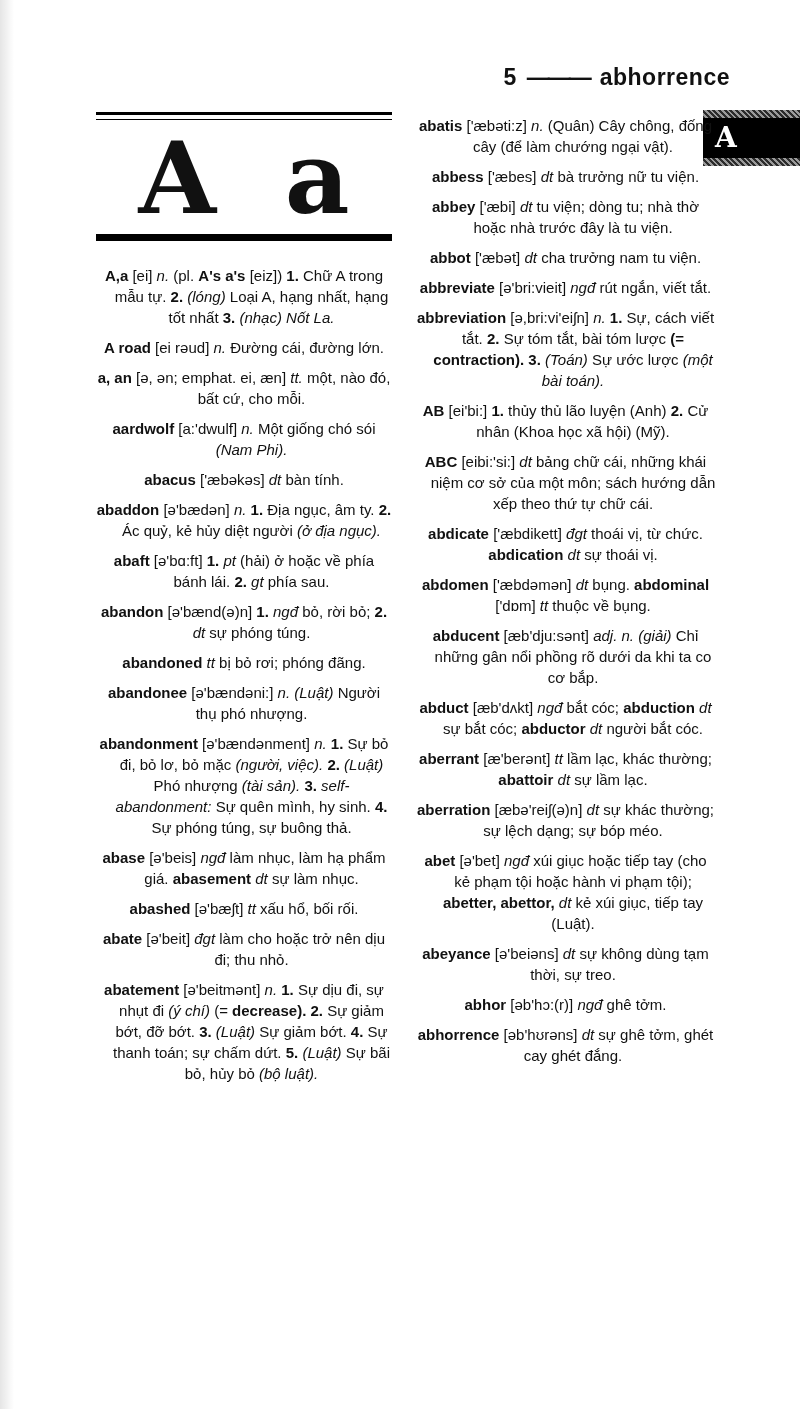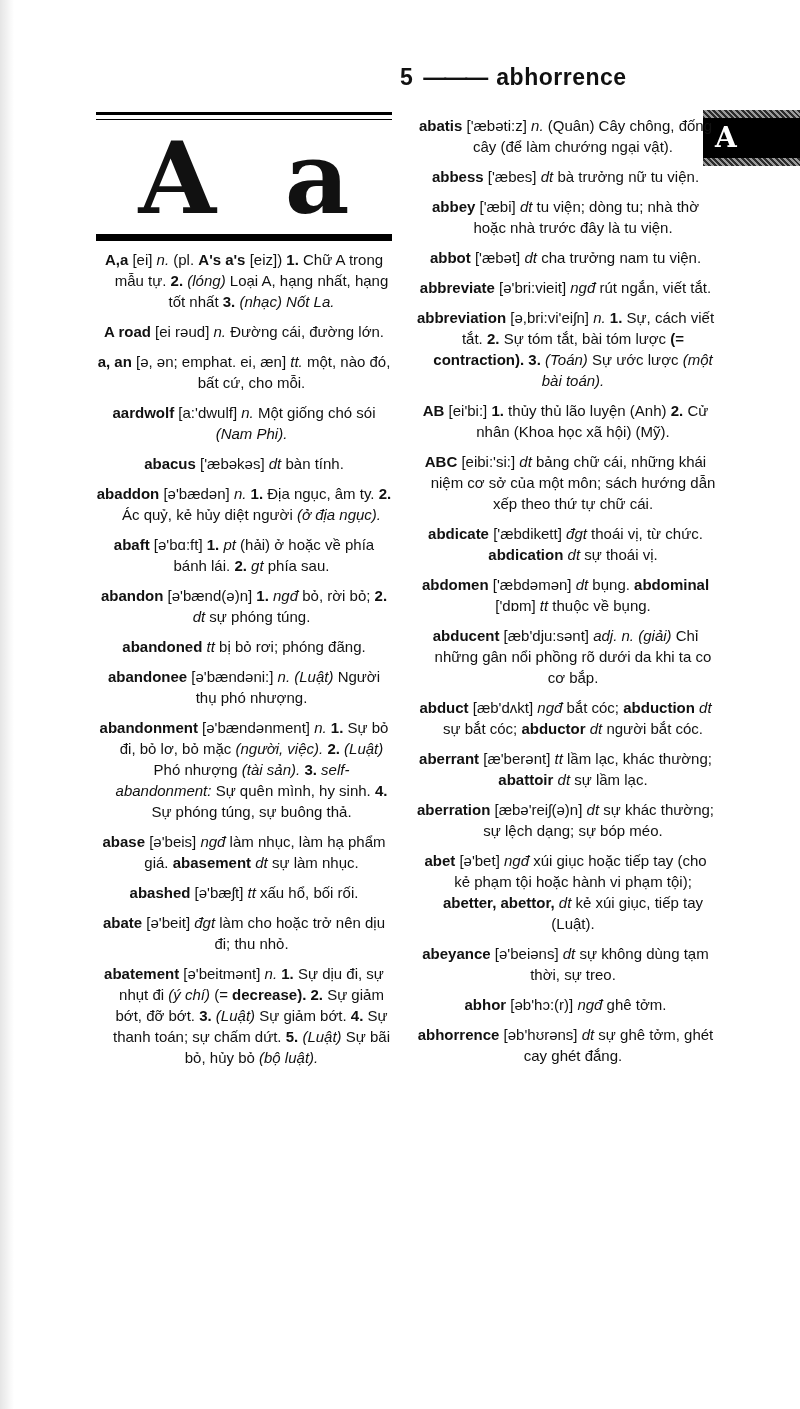--- a/index.html
+++ b/index.html
@@ -12,21 +12,21 @@
     overflow: hidden;
   }
   
   .scan-edge {
     position: absolute; left: 0; top: 0; width: 14px; height: 100%;
     background: linear-gradient(to right, rgba(0,0,0,0.10), rgba(0,0,0,0));
   }
 
   .page-header {
     position: absolute; left: 400px; top: 64px; width: 330px;
-    text-align: left; font-weight: 700; font-size: 23px;
+    text-align: right; font-weight: 700; font-size: 23px;
     letter-spacing: 0.5px; white-space: nowrap;
   }
   .page-header .dash { letter-spacing: -2px; margin: 0 10px; }
 
   .letter-tab {
     position: absolute; right: 0; top: 110px; width: 97px; height: 56px;
   }
   .letter-tab .hatch {
     height: 8px; width: 100%;
     background: repeating-linear-gradient(45deg, #2b2b2b 0 2px, #9a9a9a 2px 4px);
@@ -38,21 +38,21 @@
   .letter-tab .tab-letter {
     color: #fff; font-weight: 700; font-size: 28px;
     font-family: "DejaVu Serif", serif;
     padding-left: 12px; line-height: 1;
   }
 
   .col { position: absolute; top: 112px; }
   .col-left  { left: 96px;  width: 296px; }
   .col-right { left: 415px; width: 301px; top: 115px; }
 
-  .letter-block { margin-bottom: 8px; }
+  .letter-block { margin-bottom: 24px; }
   .rule-double {
     height: 4px;
     border-top: 3px solid #000;
     border-bottom: 1px solid #000;
   }
   .letter-heading {
     text-align: center;
     font-family: "DejaVu Serif", serif;
     font-weight: 700;
     font-size: 100px;

